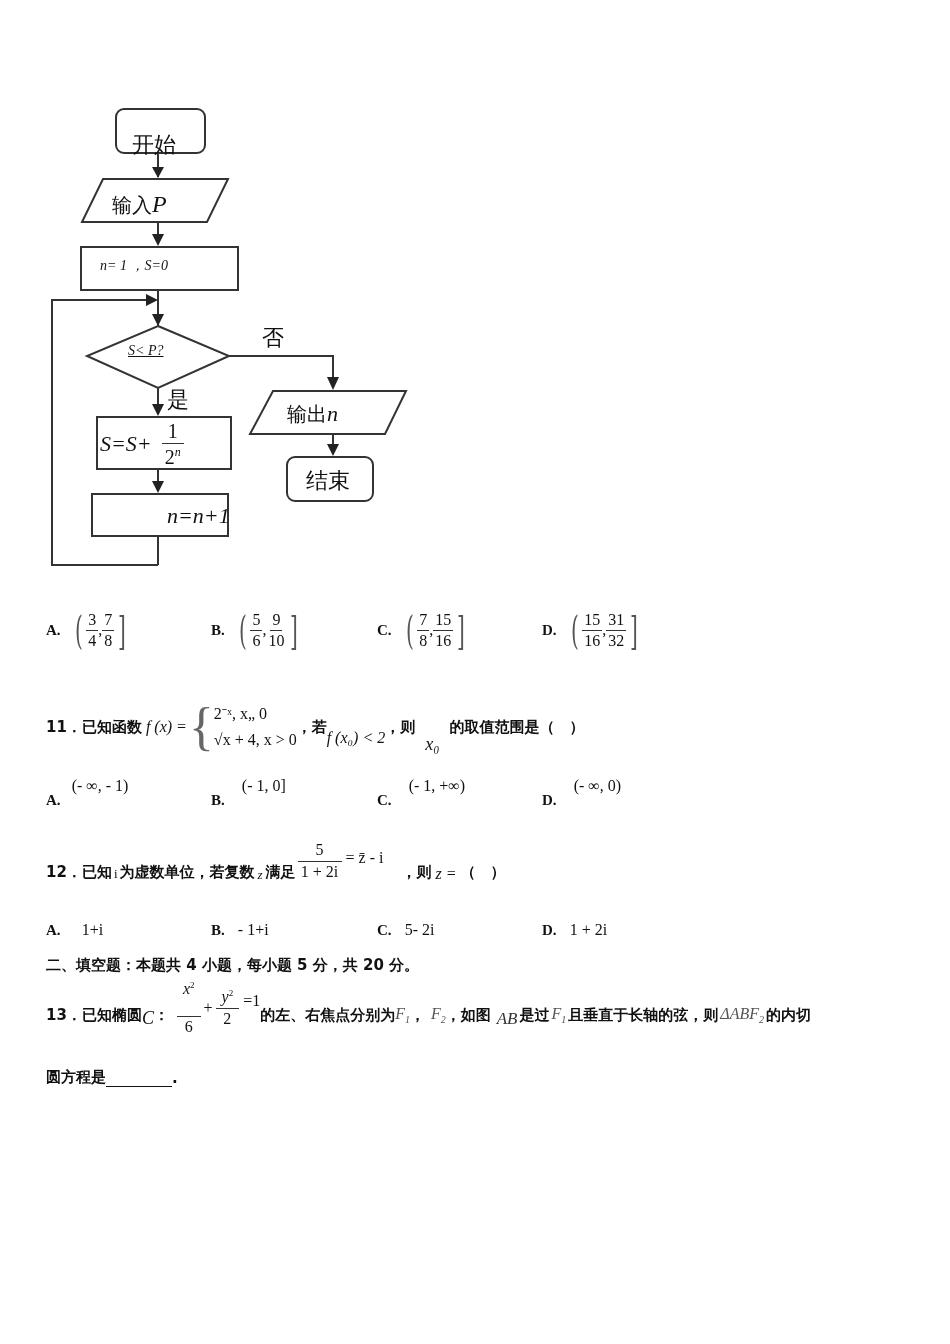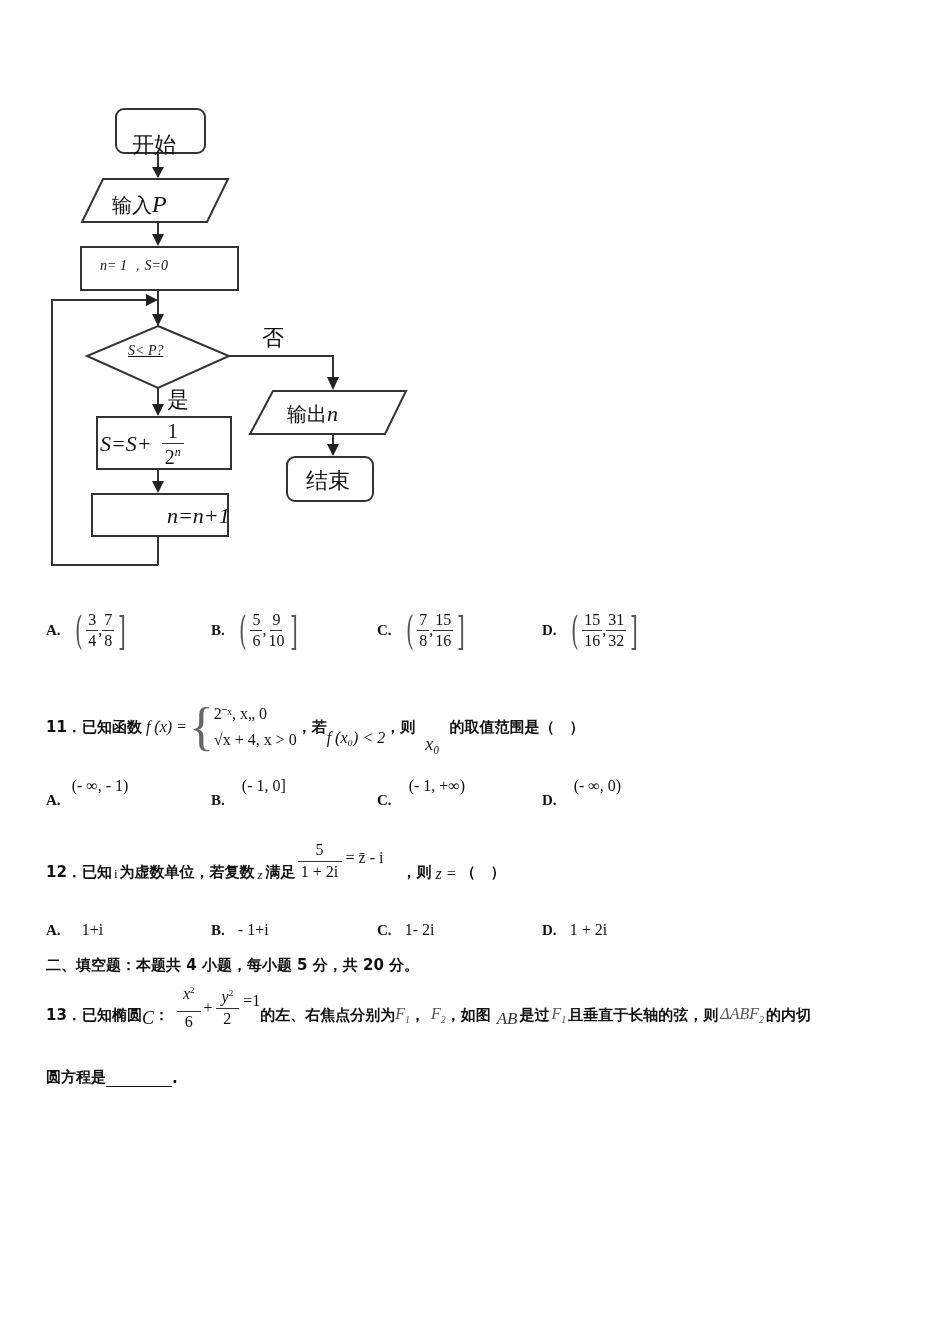--- a/index.html
+++ b/index.html
@@ -203,36 +203,36 @@
 <div class="abs" style="left:46px;top:920px;">
   <span class="optlabel">A.</span>
   <span class="m" style="margin-left:16px;">1+i</span>
 </div>
 <div class="abs" style="left:211px;top:920px;">
   <span class="optlabel">B.</span>
   <span class="m" style="margin-left:8px;text-align:right;">- 1+i</span>
 </div>
 <div class="abs" style="left:377px;top:920px;">
   <span class="optlabel">C.</span>
-  <span class="m" style="margin-left:8px;">1- 2i</span>
+  <span class="m" style="margin-left:8px;">5- 2i</span>
 </div>
 <div class="abs" style="left:542px;top:920px;">
   <span class="optlabel">D.</span>
   <span class="m" style="margin-left:8px;">1 + 2i</span>
 </div>
 
 <div class="abs cn" style="left:46px;top:956px;">二、填空题：本题共 4 小题，每小题 5 分，共 20 分。</div>
 
 <div class="abs" style="left:46px;top:982px;height:52px;display:flex;align-items:center;">
   <span class="cn" style="margin-top:14px;">13．</span>
   <span class="cn" style="margin-top:14px;">已知椭圆</span>
   <span class="mi" style="font-size:18px;margin-top:20px;">C</span>
   <span class="cn" style="margin:14px 8px 0 0;">：</span>
   <span class="frac m">
-    <span class="num" style="padding:0 6px 9px 6px;"><i>x</i><sup style="font-size:9px;">2</sup></span>
+    <span class="num" style="padding:0 6px 19px 6px;"><i>x</i><sup style="font-size:9px;">2</sup></span>
     <span class="den">6</span>
   </span>
   <span class="m" style="margin:0 3px;">+</span>
   <span class="frac m">
     <span class="num" style="padding:0 6px 3px 6px;"><i>y</i><sup style="font-size:9px;">2</sup></span>
     <span class="den">2</span>
   </span>
   <span class="m" style="margin:-14px 0 0 4px;">=1</span>
   <span class="cn" style="margin-top:14px;">的左、右焦点分别为</span>
   <span class="mi" style="margin-top:14px;color:#555;"><span>F</span><span class="sub">1</span></span>

